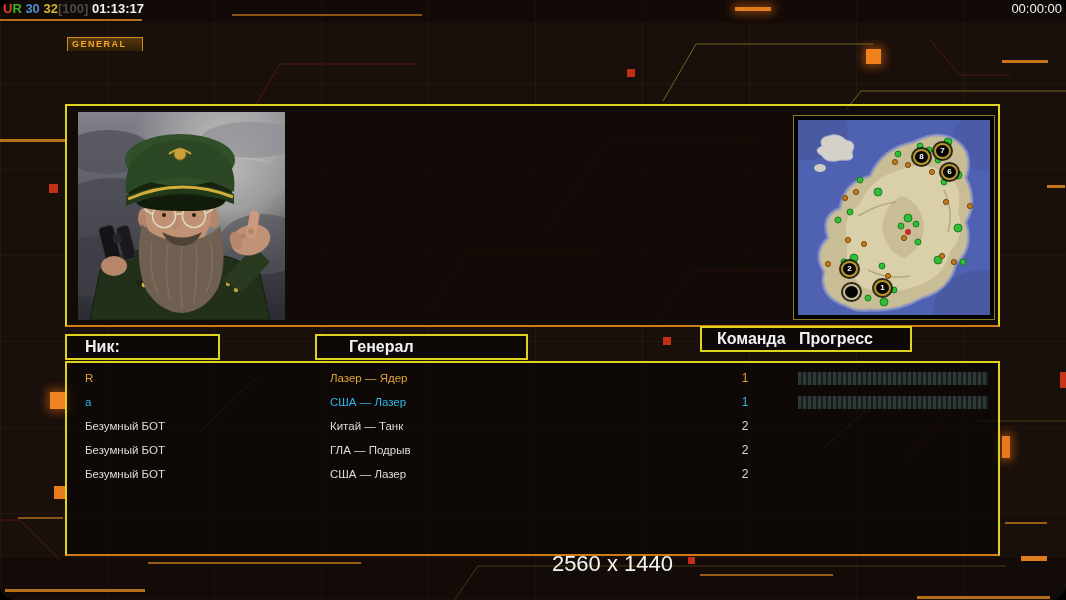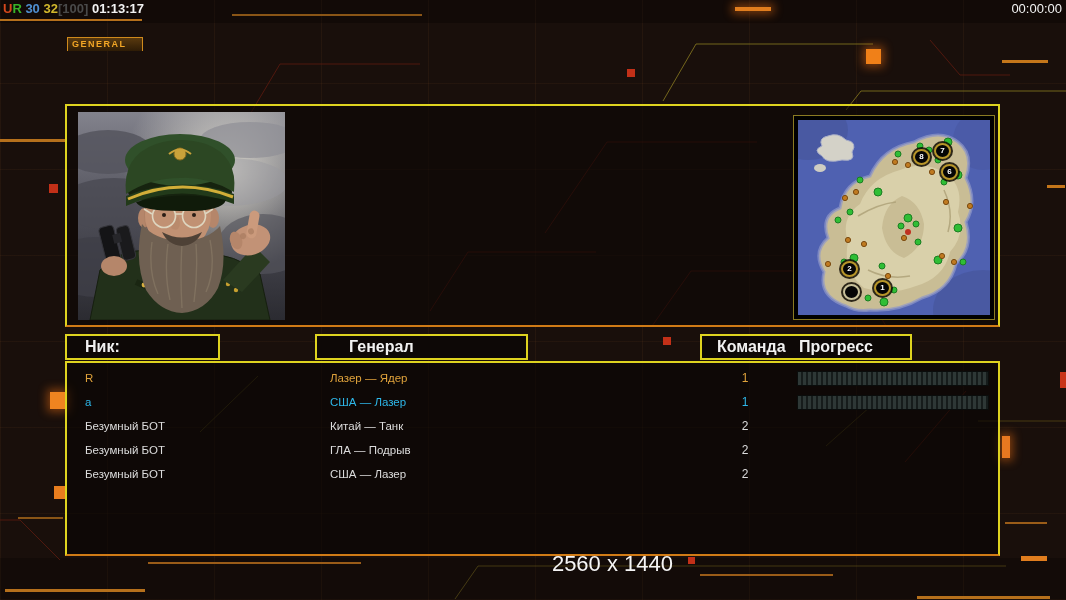--- a/index.html
+++ b/index.html
@@ -3,20 +3,21 @@
 <meta charset="utf-8">
 <style>
   html,body{margin:0;padding:0;background:#000;}
   body{font-family:"Liberation Sans", sans-serif;}
   .stage{
     position:relative;width:1066px;height:600px;overflow:hidden;
     background-color:#190f0b;
     background-image:
       repeating-linear-gradient(90deg, rgba(230,140,60,0.06) 0 1px, transparent 1px 107px),
       repeating-linear-gradient(0deg, rgba(230,140,60,0.05) 0 1px, transparent 1px 86px);
+    border-radius: 15px;
   }
   .decor{position:absolute;left:0;top:0;z-index:1;pointer-events:none;}
   .ol{stroke:#7d6f1e;fill:none;opacity:.9;stroke-width:1;}
   .ol2{stroke:#6d601c;fill:none;opacity:.55;stroke-width:1;}
   .rd{stroke:#5a1a0f;fill:none;opacity:.85;stroke-width:1;}
   .sq{position:absolute;z-index:2;}
   .glow{box-shadow:0 0 10px 3px rgba(255,120,20,.45);}
   .dimtop{position:absolute;left:0;top:0;width:1066px;height:23px;background:rgba(0,0,0,.28);z-index:0;}
   .dimbot{position:absolute;left:0;top:558px;width:1066px;height:42px;background:rgba(0,0,0,.22);z-index:0;}
 
@@ -44,21 +45,21 @@
       color:#fff;font-size:8px;font-weight:bold;text-align:center;line-height:12px;}
   .map-marker.blank{border-color:#c8c09a;}
 
   
   .hdr{position:absolute;height:22px;z-index:5;background:#0d0806;border:2px solid #ded31f;
        color:#f0f0f0;font-size:16px;font-weight:bold;line-height:22px;}
   .hdr-nick{left:65px;top:334px;width:151px;}
   .hdr-nick span{padding-left:18px;}
   .hdr-general{left:315px;top:334px;width:209px;}
   .hdr-general span{padding-left:20px;margin-left:12px;}
-  .hdr-team{left:700px;top:334px;width:208px;}
+  .hdr-team{left:700px;top:326px;width:208px;}
   .hdr-team .t1{position:absolute;left:15px;}
   .hdr-team .t2{position:absolute;left:97px;}
 
   
   .table-panel{position:absolute;left:65px;top:361px;width:931px;height:191px;z-index:4;
        background:rgba(8,5,4,.62);border:2px solid #ded31f;border-bottom-color:#d07b16;}
   .rows{position:absolute;left:0;top:3px;width:100%;}
   .row{position:relative;height:24px;font-size:11.5px;}
   .row span{position:absolute;line-height:24px;}
   .c-nick{left:18px;}

